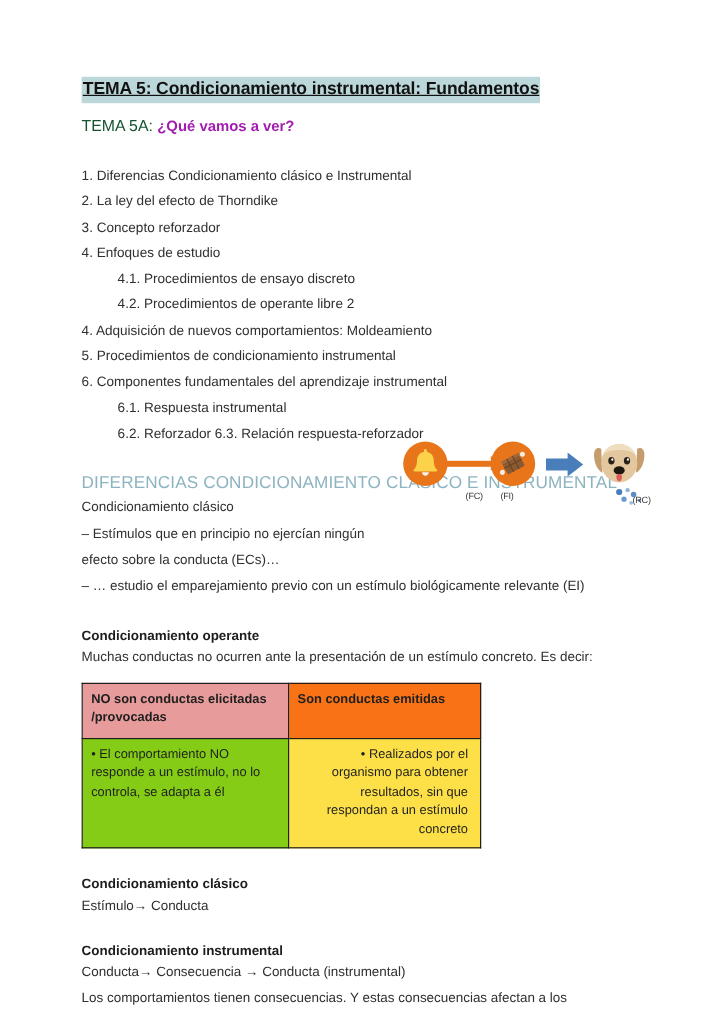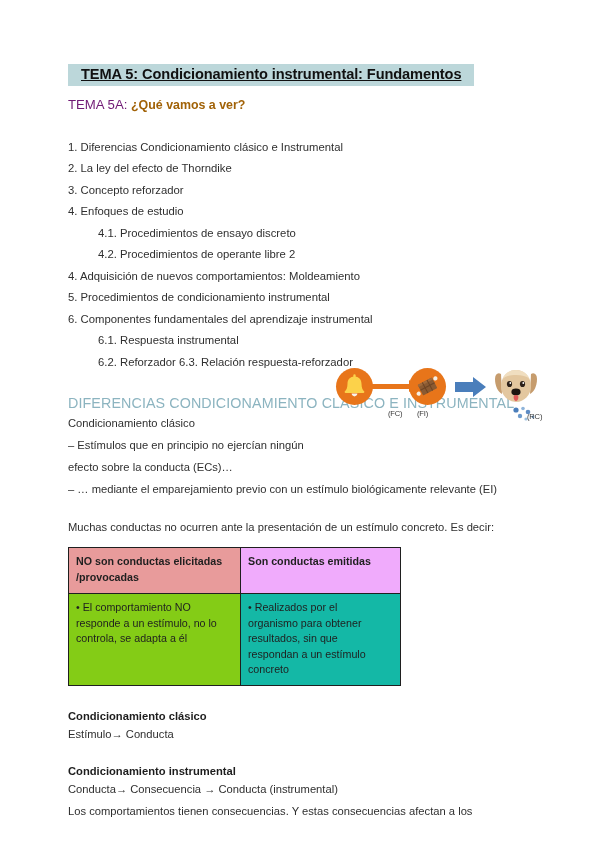--- a/index.html
+++ b/index.html
@@ -33,37 +33,37 @@
   
   .doc-title {
     font-size: 14.6px;
     font-weight: bold;
     color: #111111;
     background: #bcd7da;
     text-decoration: underline;
     display: inline-block;
     letter-spacing: -0.1px;
     line-height: 1.5;
-    padding: 0 13px;
+    padding: 0 1px;
     white-space: nowrap;
   }
 
   
   .subhead {
     margin-top: 10px;
     font-size: 13.2px;
     line-height: 1.35;
   }
   .subhead .sh-key {
-    color: #701a75;
+    color: #14532d;
     font-weight: normal;
     text-align: center;
   }
   .subhead .sh-rest {
-    color: #a16207;
+    color: #a21caf;
     font-weight: bold;
     font-size: 12.4px;
   }
 
   
   .outline {
     margin-top: 23px;
   }
   .outline .li {
     font-size: 11.3px;
@@ -172,23 +172,23 @@
   }
   .tbl td {
     border: 1.3px solid #1f1f1f;
     vertical-align: top;
     padding: 6px 10px 7px 7px;
     font-size: 10.7px;
     line-height: 1.45;
     color: #1f1f1f;
   }
   .tbl td.h-left   { background: #e89b9b; font-weight: bold; width: 172px; height: 46px; }
-  .tbl td.h-right  { background: #f0abfc; font-weight: bold; width: 160px; }
+  .tbl td.h-right  { background: #f97316; font-weight: bold; width: 160px; }
   .tbl td.b-left   { background: #84cc16; height: 68px; }
-  .tbl td.b-right  { background: #14b8a6; }
+  .tbl td.b-right  { background: #fde047; text-align: right; }
 
   .spacer-12 { height: 12px; }
   .spacer-16 { height: 16px; }
 </style>
 </head>
 <body>
 
 <div class="page">
   <div class="content">
 
@@ -213,24 +213,25 @@
       <div class="li">6. Componentes fundamentales del aprendizaje instrumental</div>
       <div class="li indent">6.1. Respuesta instrumental</div>
       <div class="li indent">6.2. Reforzador 6.3. Relación respuesta-reforzador</div>
     </div>
 
     <div class="section-head">DIFERENCIAS CONDICIONAMIENTO CLÁSICO E INSTRUMENTAL</div>
 
     <div class="b-line narrow">Condicionamiento clásico</div>
     <div class="b-line narrow">– Estímulos que en principio no ejercían ningún</div>
     <div class="b-line narrow">efecto sobre la conducta (ECs)…</div>
-    <div class="b-line wide">– … mediante el emparejamiento previo con un estímulo biológicamente relevante (EI)</div>
+    <div class="b-line wide">– … estudio el emparejamiento previo con un estímulo biológicamente relevante (EI)</div>
 
     <div class="spacer-16"></div>
 
+    <div class="b-bold">Condicionamiento operante</div>
     <div class="b-line wide">Muchas conductas no ocurren ante la presentación de un estímulo concreto. Es decir:</div>
 
     <table class="tbl">
       <tbody>
           <tr>
         <td class="h-left">
           <span>NO son conductas elicitadas</span><br>
           <span>/provocadas</span>
         </td>
         <td class="h-right">Son conductas emitidas</td>

